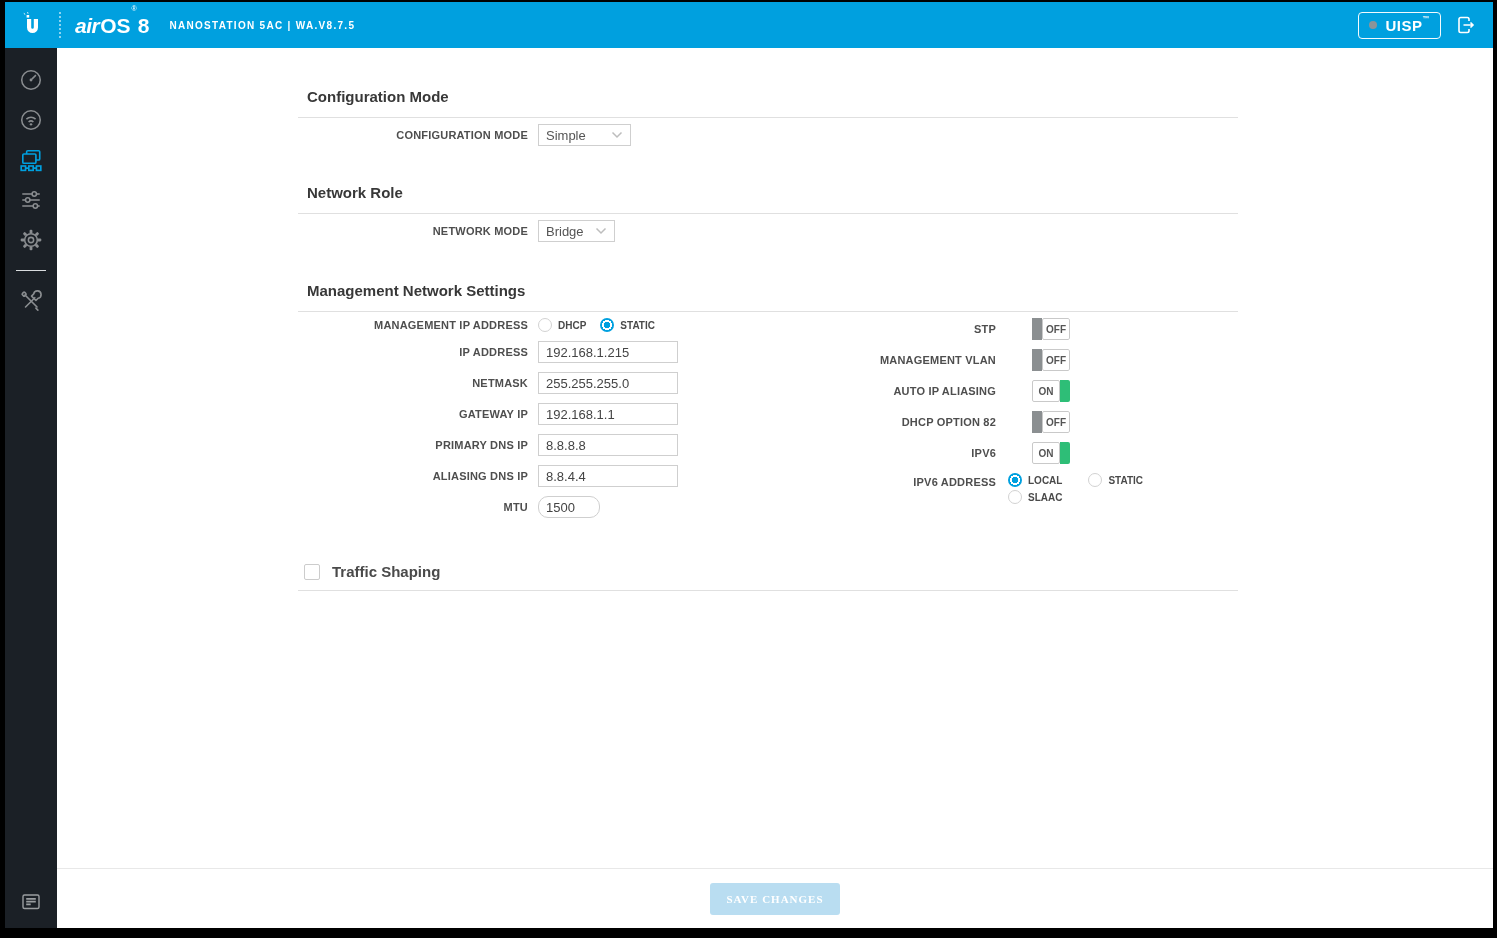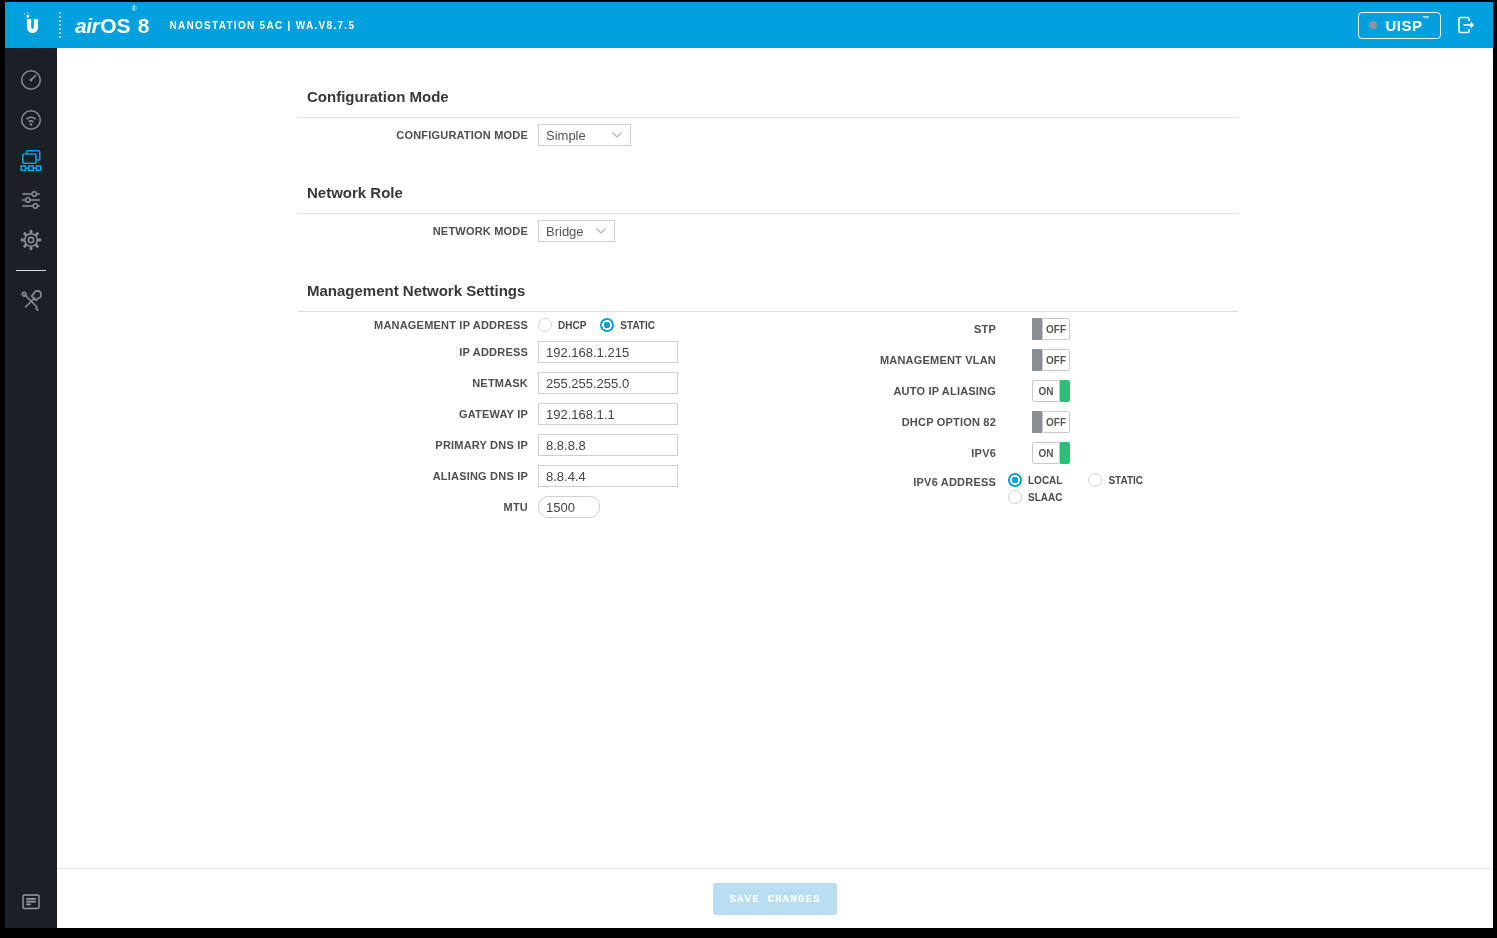--- a/index.html
+++ b/index.html
@@ -26,21 +26,21 @@
   .sidebar{position:absolute;left:0;top:46px;width:52px;bottom:0;background:#1B2026;z-index:4;}
   .side-item{height:40px;display:flex;align-items:center;justify-content:center;cursor:pointer;}
   .side-item:first-child{margin-top:12px;}
   .side-divider{width:30px;height:1px;background:#D9DCDE;margin:10px auto;}
   .side-bottom{position:absolute;bottom:12px;left:0;width:52px;display:flex;justify-content:center;}
 
   
   .main{position:absolute;left:52px;top:46px;right:0;bottom:0;background:#fff;}
   .content{position:absolute;top:0;left:0;right:0;bottom:59px;overflow:hidden;}
   .footer{position:absolute;left:0;right:0;bottom:0;height:59px;border-top:1px solid #E8E8E8;display:flex;align-items:center;justify-content:center;background:#fff;}
-  .save-btn{background:#B9DDF1;color:#fff;font-weight:700;font-size:11px;letter-spacing:1px;border:none;border-radius:3px;height:32px;padding:0 16px;font-family:Liberation Mono, monospace;}
+  .save-btn{background:#B9DDF1;color:#fff;font-weight:700;font-size:11px;letter-spacing:1px;border:none;border-radius:3px;height:32px;padding:0 16px;font-family:Liberation Serif, serif;}
 
   .section{margin-left:241px;width:940px;}
   .sec-head{font-size:15px;font-weight:700;color:#383838;padding:0 0 12px 9px;border-bottom:1px solid #E0E0E0;}
   .s1{margin-top:38px;} .s2{margin-top:40px;} .s3{margin-top:40px;}
 
   .row{display:flex;align-items:center;margin-bottom:9px;}
   .row.first{margin-top:6px;}
   .flabel{width:230px;text-align:right;margin-right:10px;font-size:11px;font-weight:700;color:#4E4E4E;letter-spacing:.2px;flex:none;}
 
   .select{height:22px;box-sizing:border-box;border:1px solid #CFCFCF;display:flex;align-items:center;justify-content:space-between;padding:0 7px;font-size:13px;color:#555;background:#fff;cursor:pointer;}
@@ -306,20 +306,24 @@
                   <div class="ipv6-opt">
                     <span class="radio"></span>
                     <span class="opt-label">STATIC</span>
                   </div>
                 </div>
               </div>
             </div>
           </div>
         </div>
 
+        <div class="ts-row">
+          <span class="checkbox"></span>
+          <span class="ts-label">Traffic Shaping</span>
+        </div>
       </div>
 
     </div>
 
     <div class="footer">
       <button class="save-btn">SAVE CHANGES</button>
     </div>
   </div>
 
 </div>

